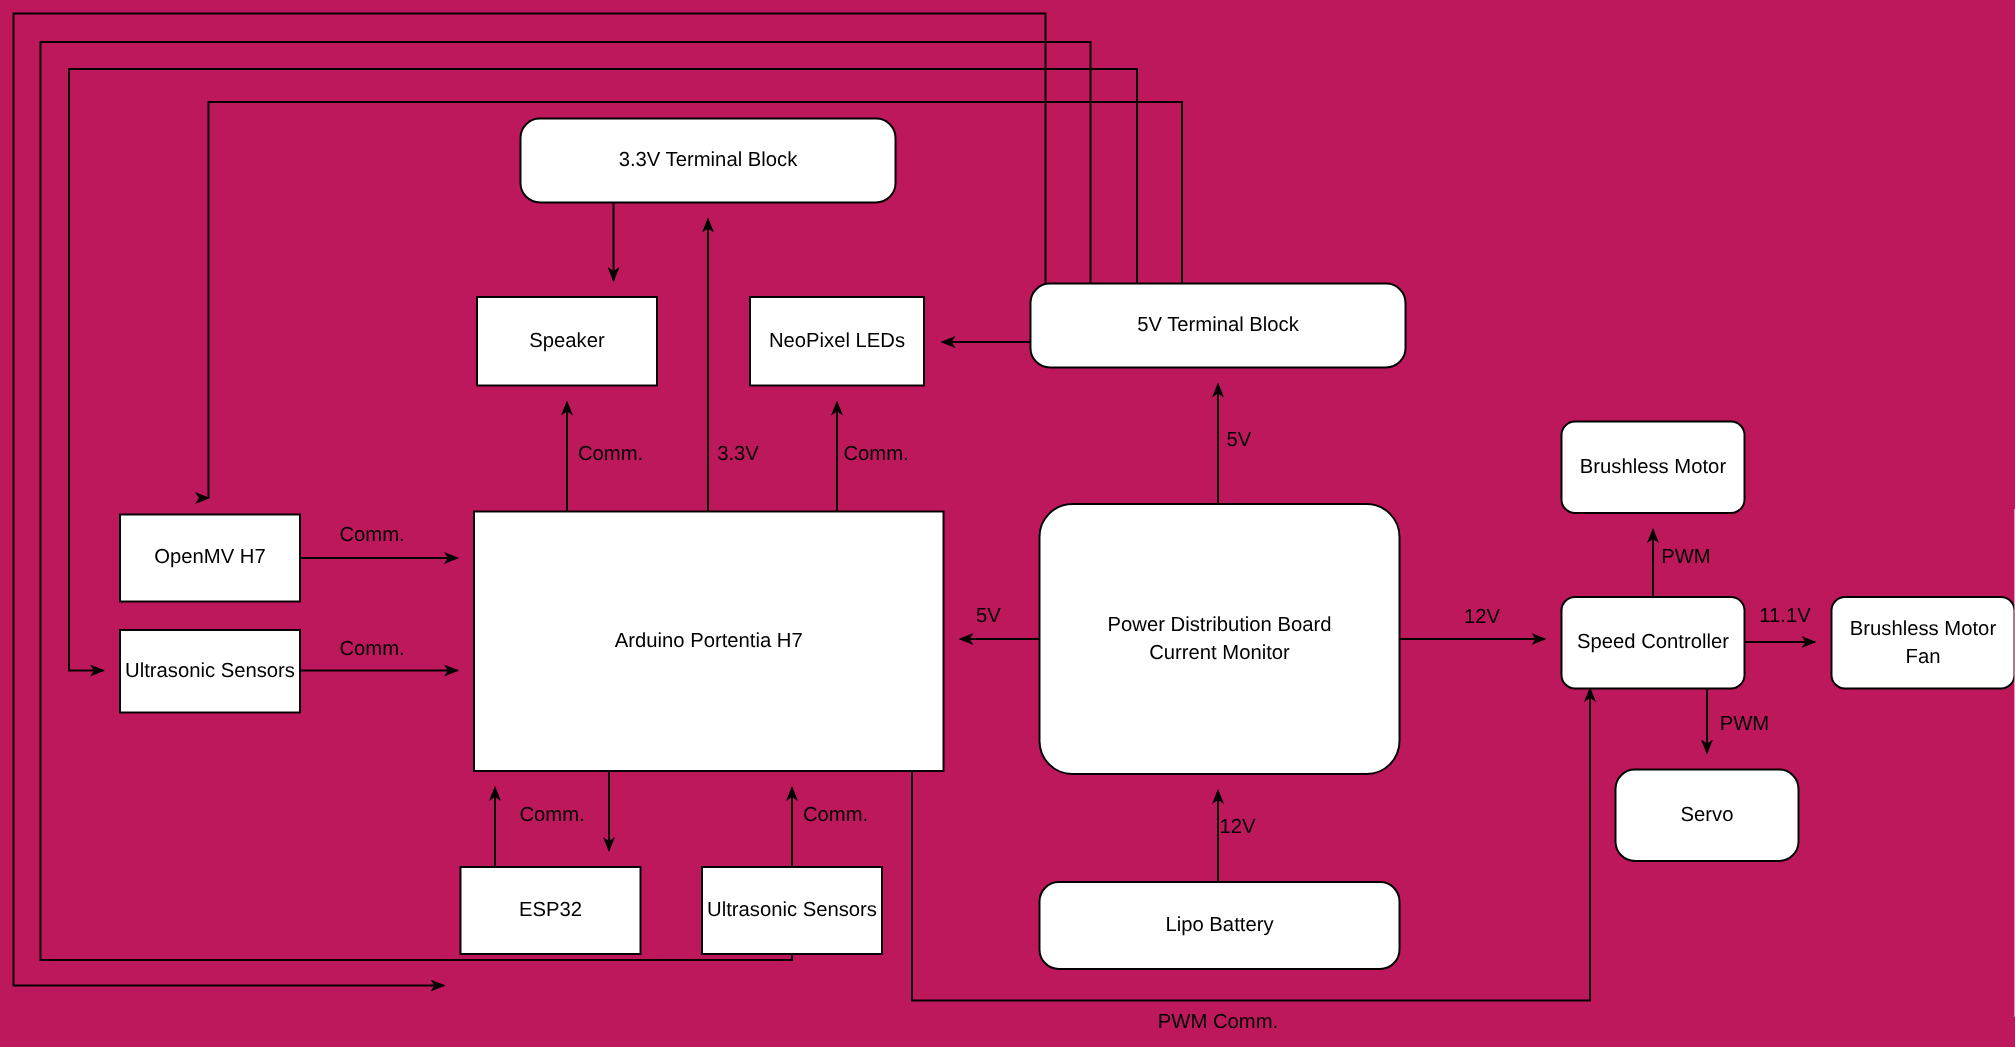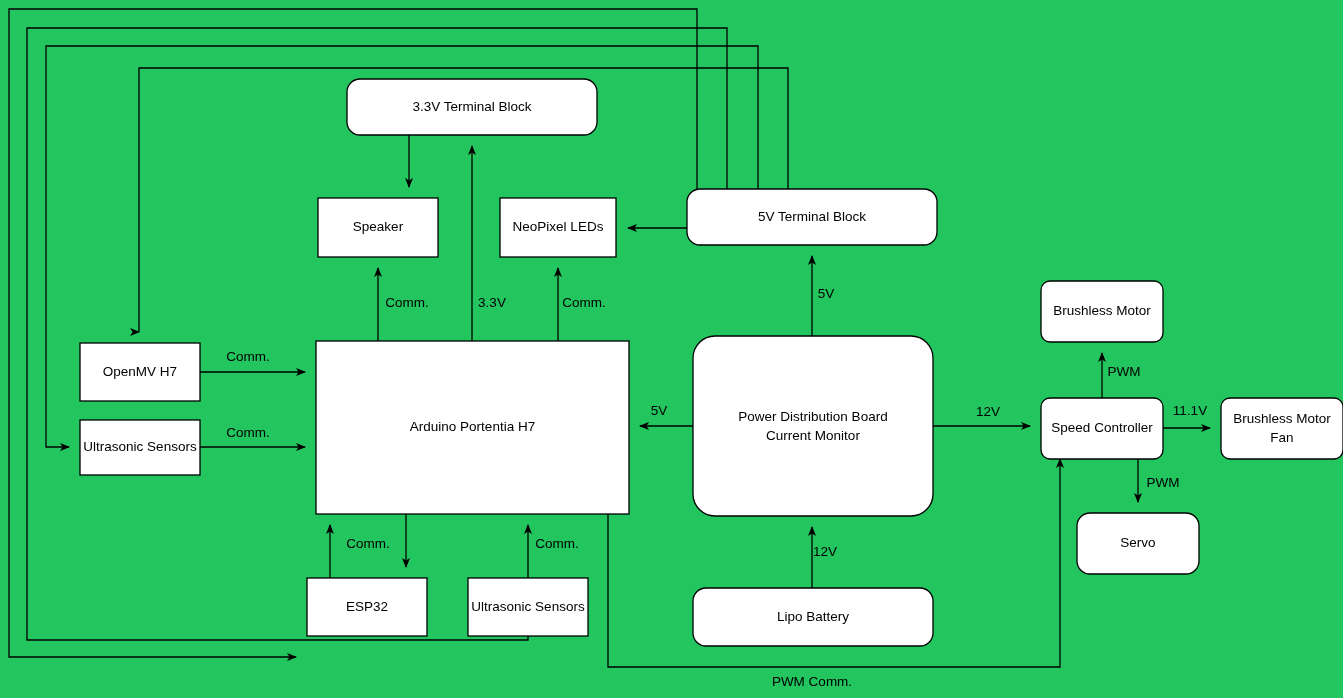--- a/index.html
+++ b/index.html
@@ -7,21 +7,21 @@
     padding: 0;
     background: #ffffff;
   }
   body {
     font-family: "Liberation Sans", sans-serif;
   }
   #diagram-root {
     position: relative;
     width: 1343px;
     height: 698px;
-    background: #22c55e;
+    background: #be185d;
     overflow: hidden;
     text-align: center;
   }
   svg.diagram {
     display: block;
     width: 1343px;
     height: 698px;
   }
   .node-shape {
     fill: #ffffff;

